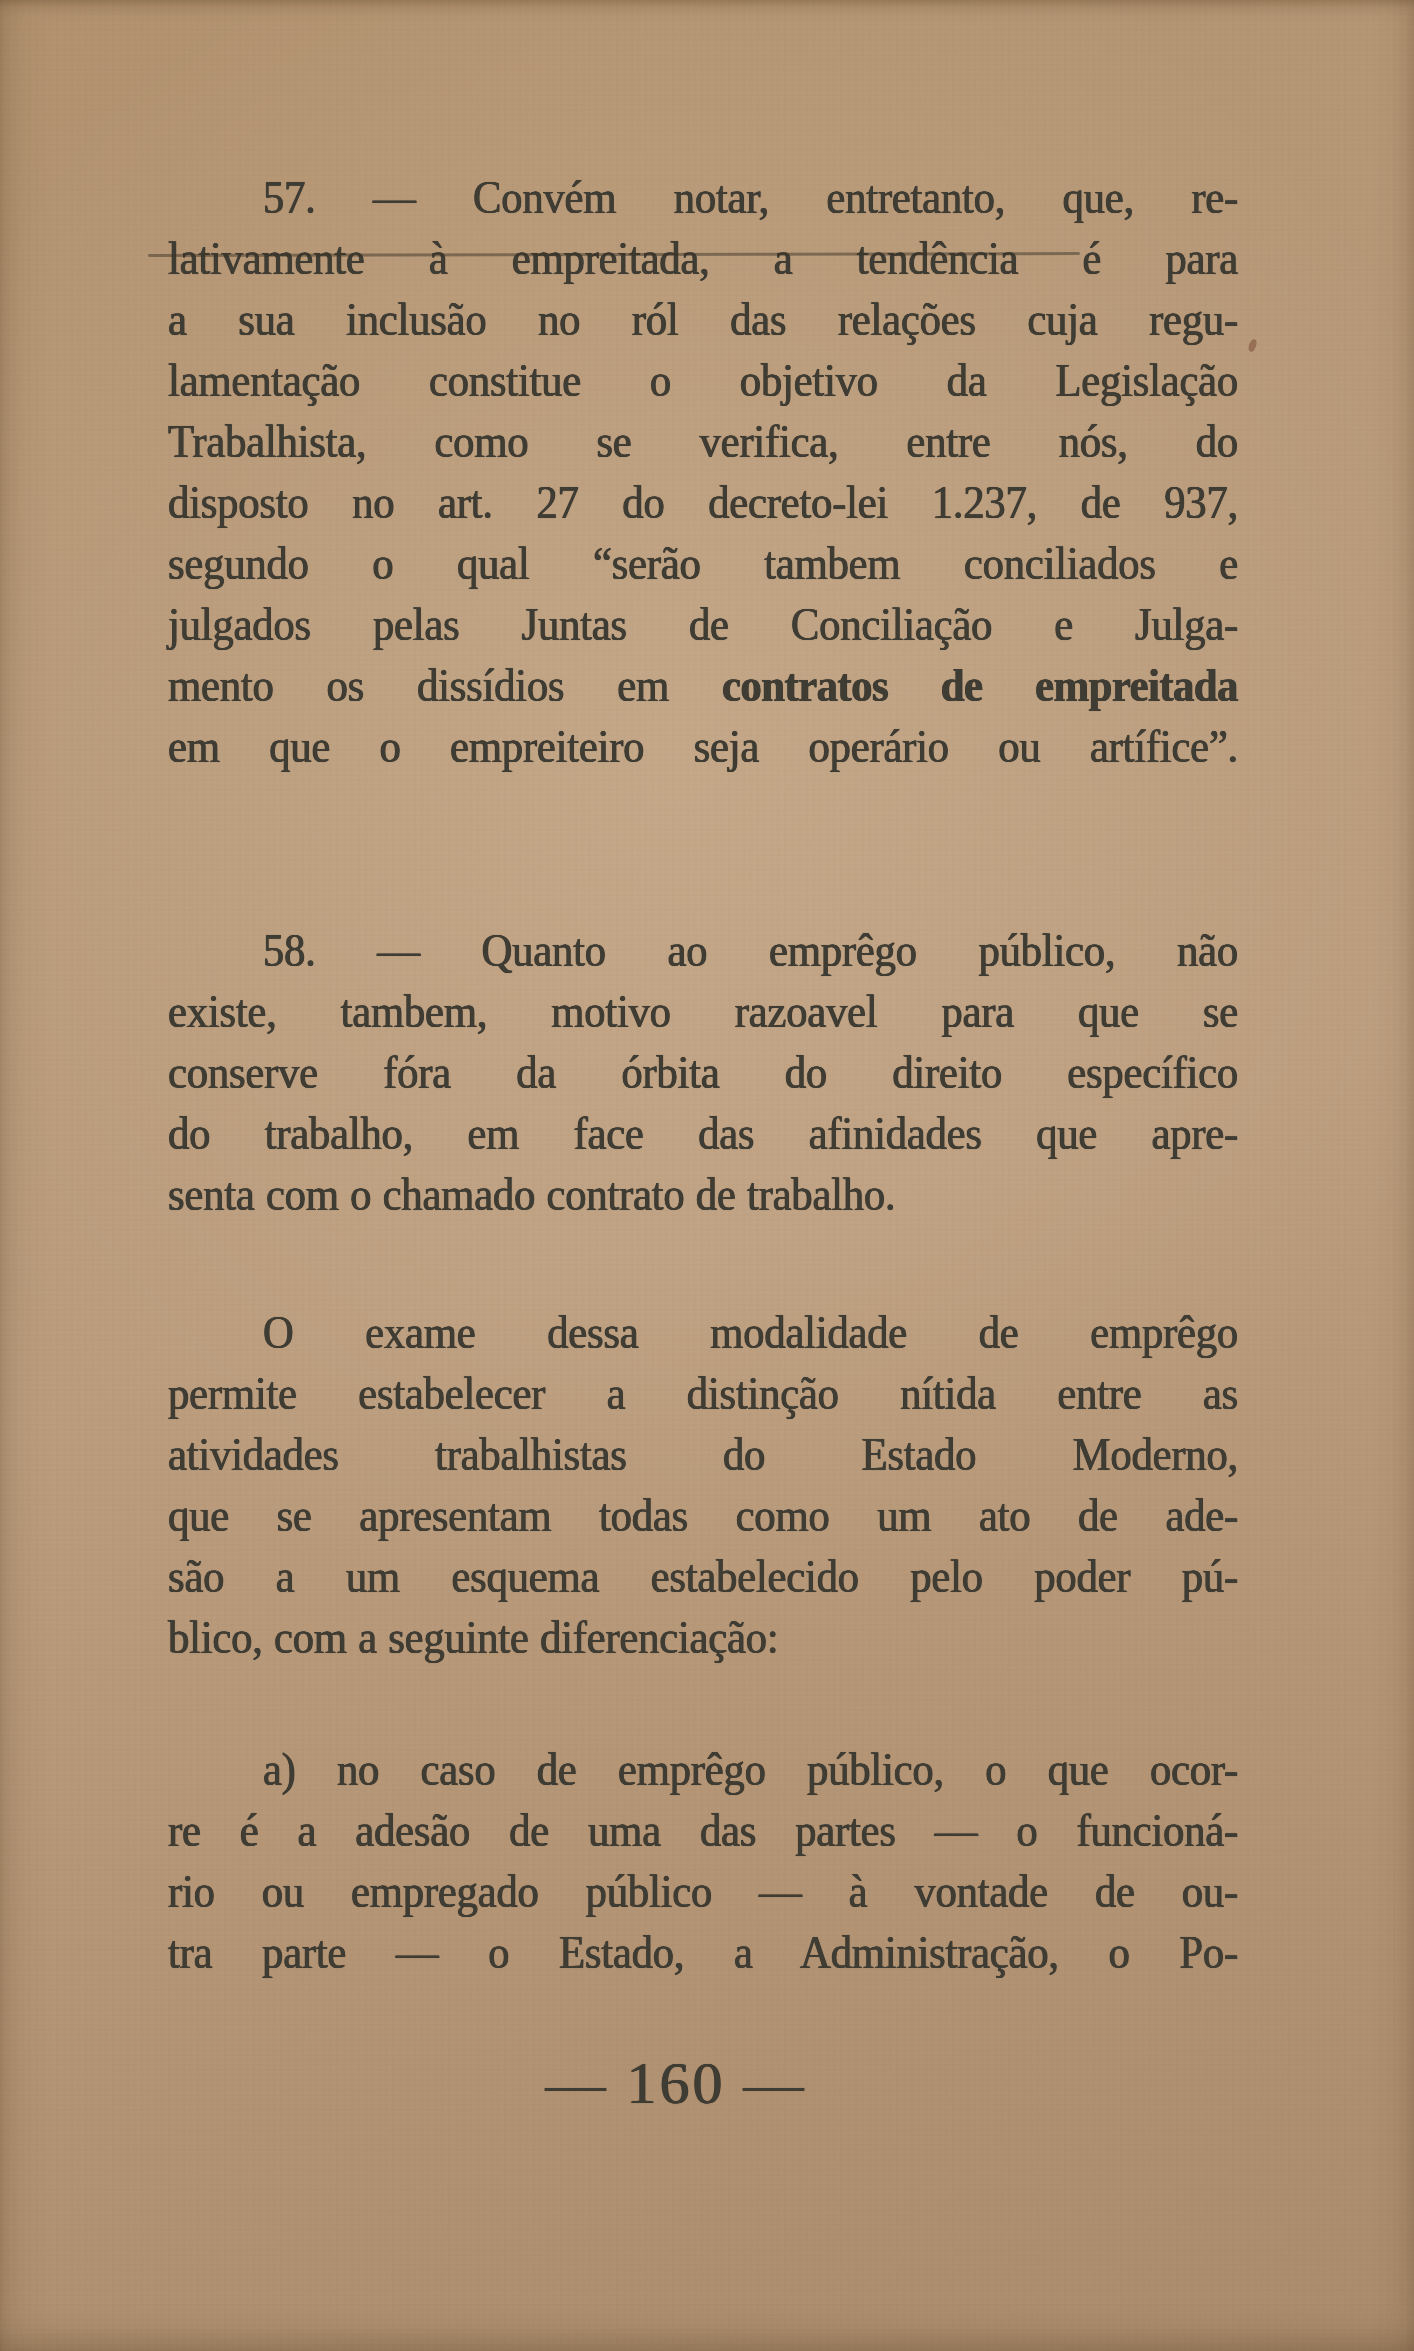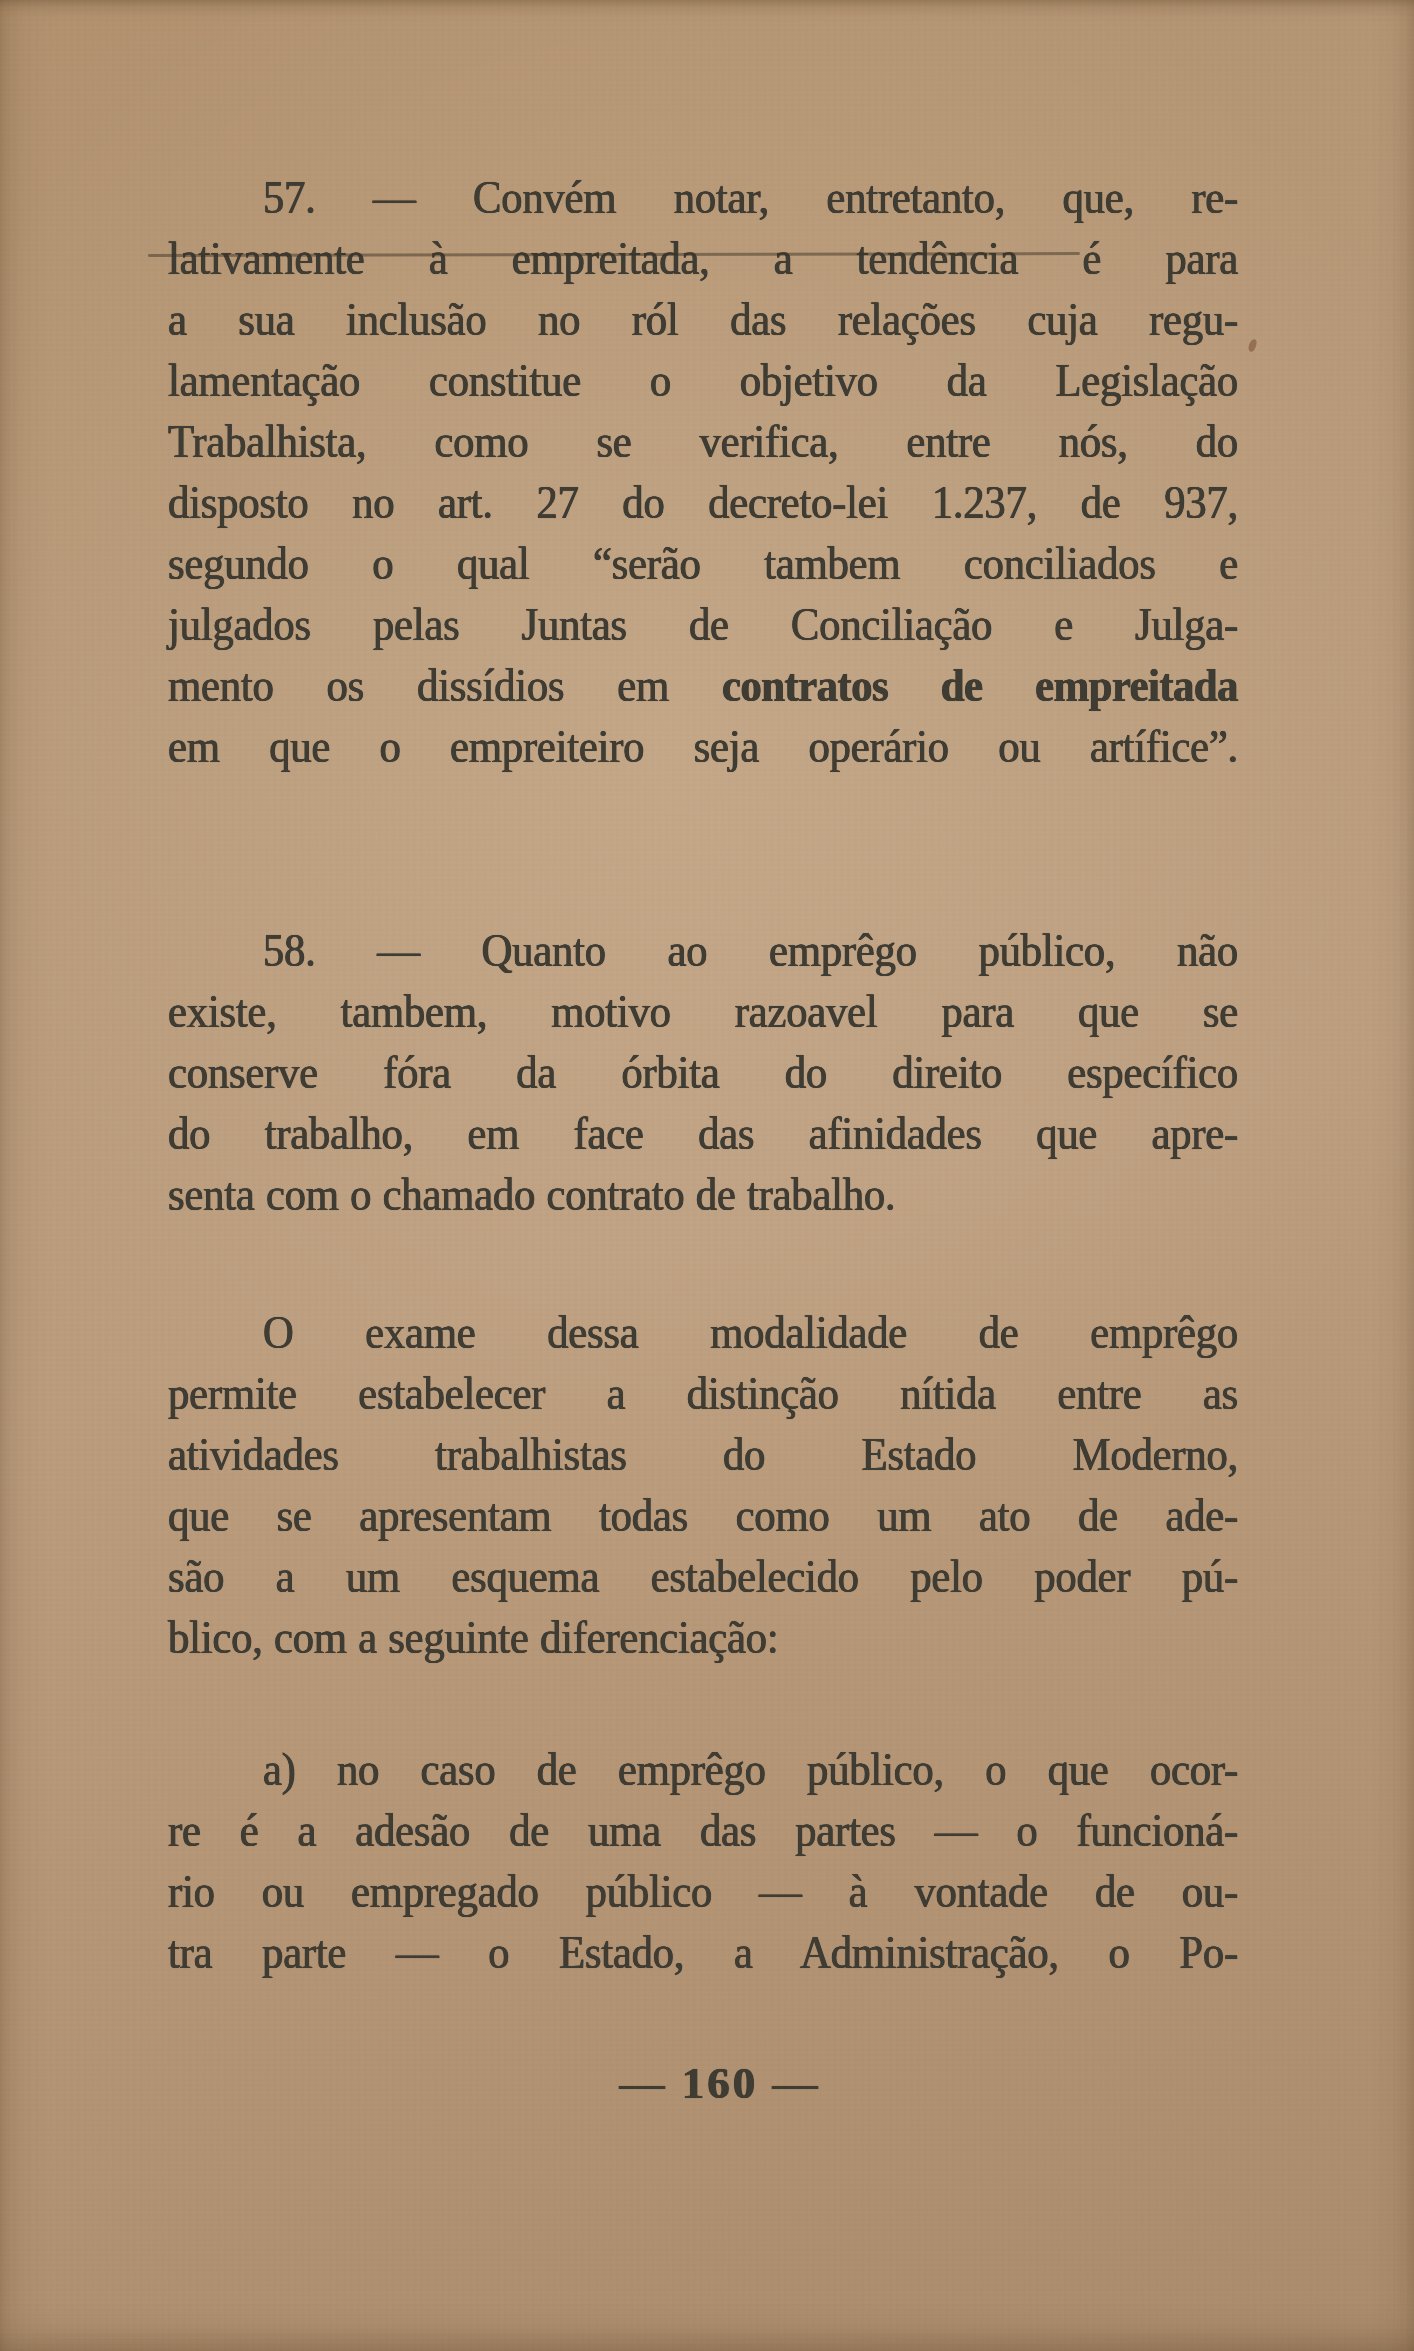--- a/index.html
+++ b/index.html
@@ -39,25 +39,24 @@
   .b{font-weight:bold;letter-spacing:-0.6px;}
   .strike{
     position:absolute;left:148px;top:253px;width:932px;height:3px;
     background:rgba(58,50,38,.48);border-radius:2px;transform:rotate(-0.12deg);
   }
   .speck{
     position:absolute;left:1249px;top:339px;width:7px;height:13px;
     background:rgba(122,74,52,.55);border-radius:60% 40% 55% 45%;transform:rotate(14deg);
   }
   .pagenum{
-    position:absolute;top:2053px;left:720px;transform:translateX(-50%);
-    color:#3f3c34;font-size:45px;line-height:61px;letter-spacing:3px;
+    position:absolute;top:2053px;left:676px;transform:translateX(-50%);
+    color:#3f3c34;font-size:60px;line-height:61px;letter-spacing:3px;
     text-shadow:0.45px 0 0 currentColor,-0.45px 0 0 currentColor,0 0 1px rgba(62,56,44,.55);
     white-space:nowrap;
-    font-weight:bold;
   }
 </style>
 </head>
 <body>
 
 <div class="page">
 
   <div class="textblock">
 
     <div class="para">

